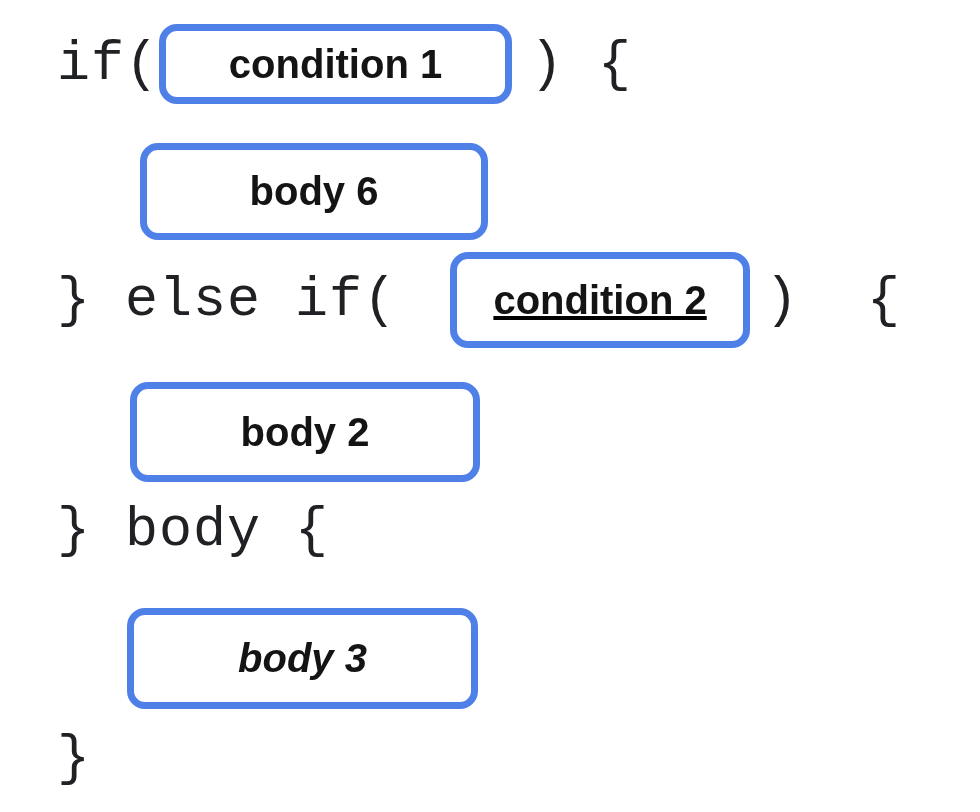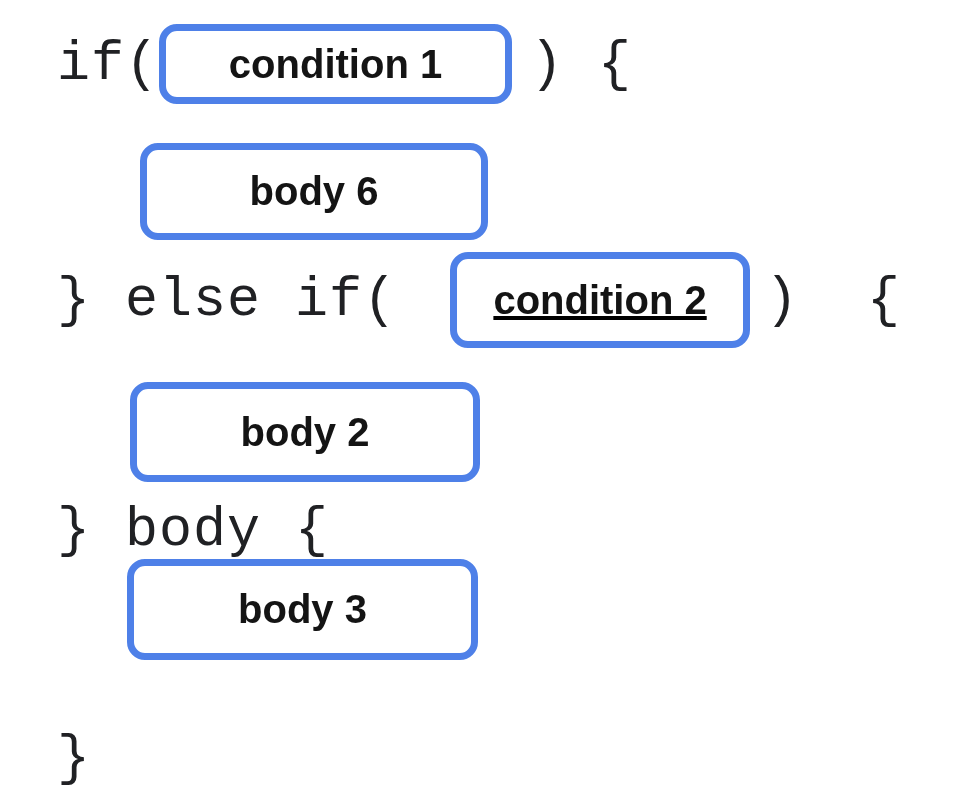--- a/index.html
+++ b/index.html
@@ -44,21 +44,21 @@
     font-size: 40px;
     color: var(--label-text);
     white-space: pre;
   }
   .row1 { left: 57px; top: 15px; height: 98px; }
   .slot-condition1 { width: 353px; height: 80px; margin-right: 18px; }
   .row3 { left: 57px; top: 252px; height: 96px; }
   .slot-condition2 { width: 300px; height: 96px; margin-left: 53px; margin-right: 15px; text-decoration: underline; }
   .box-body1 { position: absolute; left: 140px; top: 143px; width: 348px; height: 97px; }
   .box-body2 { position: absolute; left: 130px; top: 363px; width: 350px; height: 100px; margin-top: 19px; }
-  .box-body3 { position: absolute; left: 127px; top: 559px; width: 351px; height: 101px; }
+  .box-body3 { position: absolute; left: 127px; top: 608px; width: 351px; height: 101px; font-style: italic; }
   .line5 { position: absolute; left: 57px; top: 503px; line-height: 55px; }
   .line7 { position: absolute; left: 57px; top: 731px; line-height: 55px; }
 </style>
 </head>
 <body>
 
 <div class="canvas">
 
   <div class="code-row row1">
     <span class="code">if(</span>

